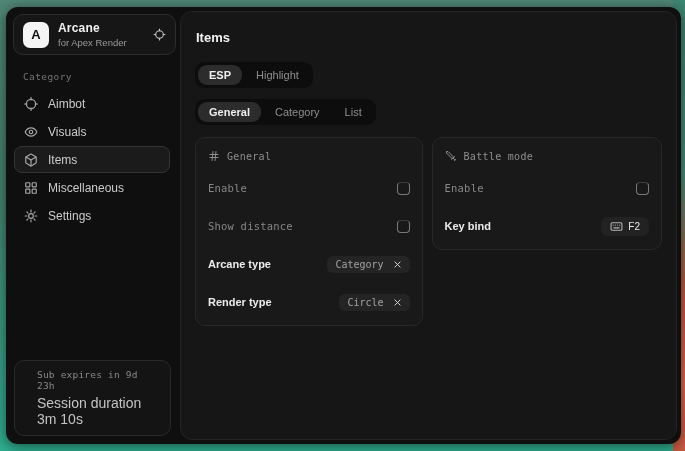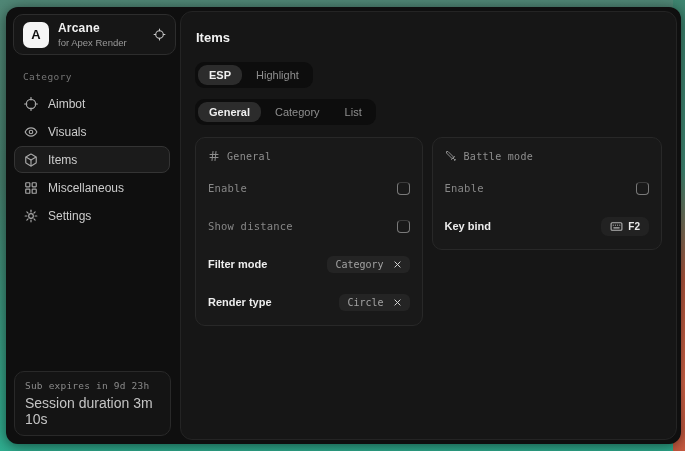--- a/index.html
+++ b/index.html
@@ -31,21 +31,21 @@
     margin: 16px 0 7px 17px; letter-spacing: .4px; }
 
   .nav-item { display: flex; align-items: center; gap: 10px; height: 27px; margin: 1px 8px;
     padding: 0 9px; border-radius: 8px; border: 1px solid transparent; color: #cccccc; font-size: 12px; cursor: pointer; }
   .nav-item .nav-icon { display: flex; color: #a8a8a8; }
   .nav-item svg { width: 14px; height: 14px; }
   .nav-item.active { background: #1b1b1b; border-color: #343434; }
 
   .spacer { flex: 1; }
 
-  .sub-box { margin: 0 7px 8px 8px; padding: 8px 10px; background: #141414;
+  .sub-box { margin: 0 7px 8px 8px; padding: 8px 22px; background: #141414;
     border: 1px solid #292929; border-radius: 10px; }
   .sub-line1 { font-family: "DejaVu Sans Mono", monospace; font-size: 9.5px; color: #8a8a8a;
     letter-spacing: .2px; margin-bottom: 4px; }
   .sub-line2 { font-size: 14px; color: #c4c4c4; }
 
   
   .main { flex: 1; margin: 4px 4px 4px 2px; background: #161616; border: 1px solid #242424;
     border-radius: 12px; padding: 10px 14px; overflow: hidden; }
   .page-title { font-size: 13px; font-weight: 700; color: #f2f2f2; margin: 8px 0 17px 1px; }
 
@@ -73,21 +73,21 @@
   .select { display: inline-flex; align-items: center; gap: 9px; background: #242424;
     border-radius: 6px; padding: 3px 8px; cursor: pointer; }
   .select-value { font-family: "DejaVu Sans Mono", monospace; font-size: 10px; color: #a2a2a2; }
   .x-icon { display: flex; color: #d8d8d8; }
   .x-icon svg { width: 9px; height: 9px; }
 
   .keybind { display: inline-flex; align-items: center; gap: 5px; background: #222222;
     border-radius: 7px; padding: 3px 9px; cursor: pointer; }
   .keybind .kb-icon { display: flex; color: #b5b5b5; }
   .keybind svg { width: 13px; height: 13px; }
-  .keybind-value { font-size: 10px; font-weight: 700; color: #e9e9e9; }
+  .keybind-value { font-size: 10px; font-weight: 400; color: #e9e9e9; }
 </style>
 </head>
 <body>
 
 <div class="backdrop">
   <div class="backdrop-right"></div>
 </div>
 
 <div class="window">
 
@@ -217,21 +217,21 @@
           <span class="lbl-dim">Enable</span>
           <span class="checkbox"></span>
         </div>
 
         <div class="row">
           <span class="lbl-dim">Show distance</span>
           <span class="checkbox"></span>
         </div>
 
         <div class="row">
-          <span class="lbl-bright">Filter mode</span>
+          <span class="lbl-bright">Arcane type</span>
           <span class="select">
             <span class="select-value">Category</span>
             <span class="x-icon">
               <svg viewBox="0 0 24 24" fill="none" stroke="currentColor" stroke-width="2.6" stroke-linecap="round">
                   <line x1="5" y1="5" x2="19" y2="19"></line>
                   <line x1="19" y1="5" x2="5" y2="19"></line>
                 </svg>
             </span>
           </span>
         </div>

